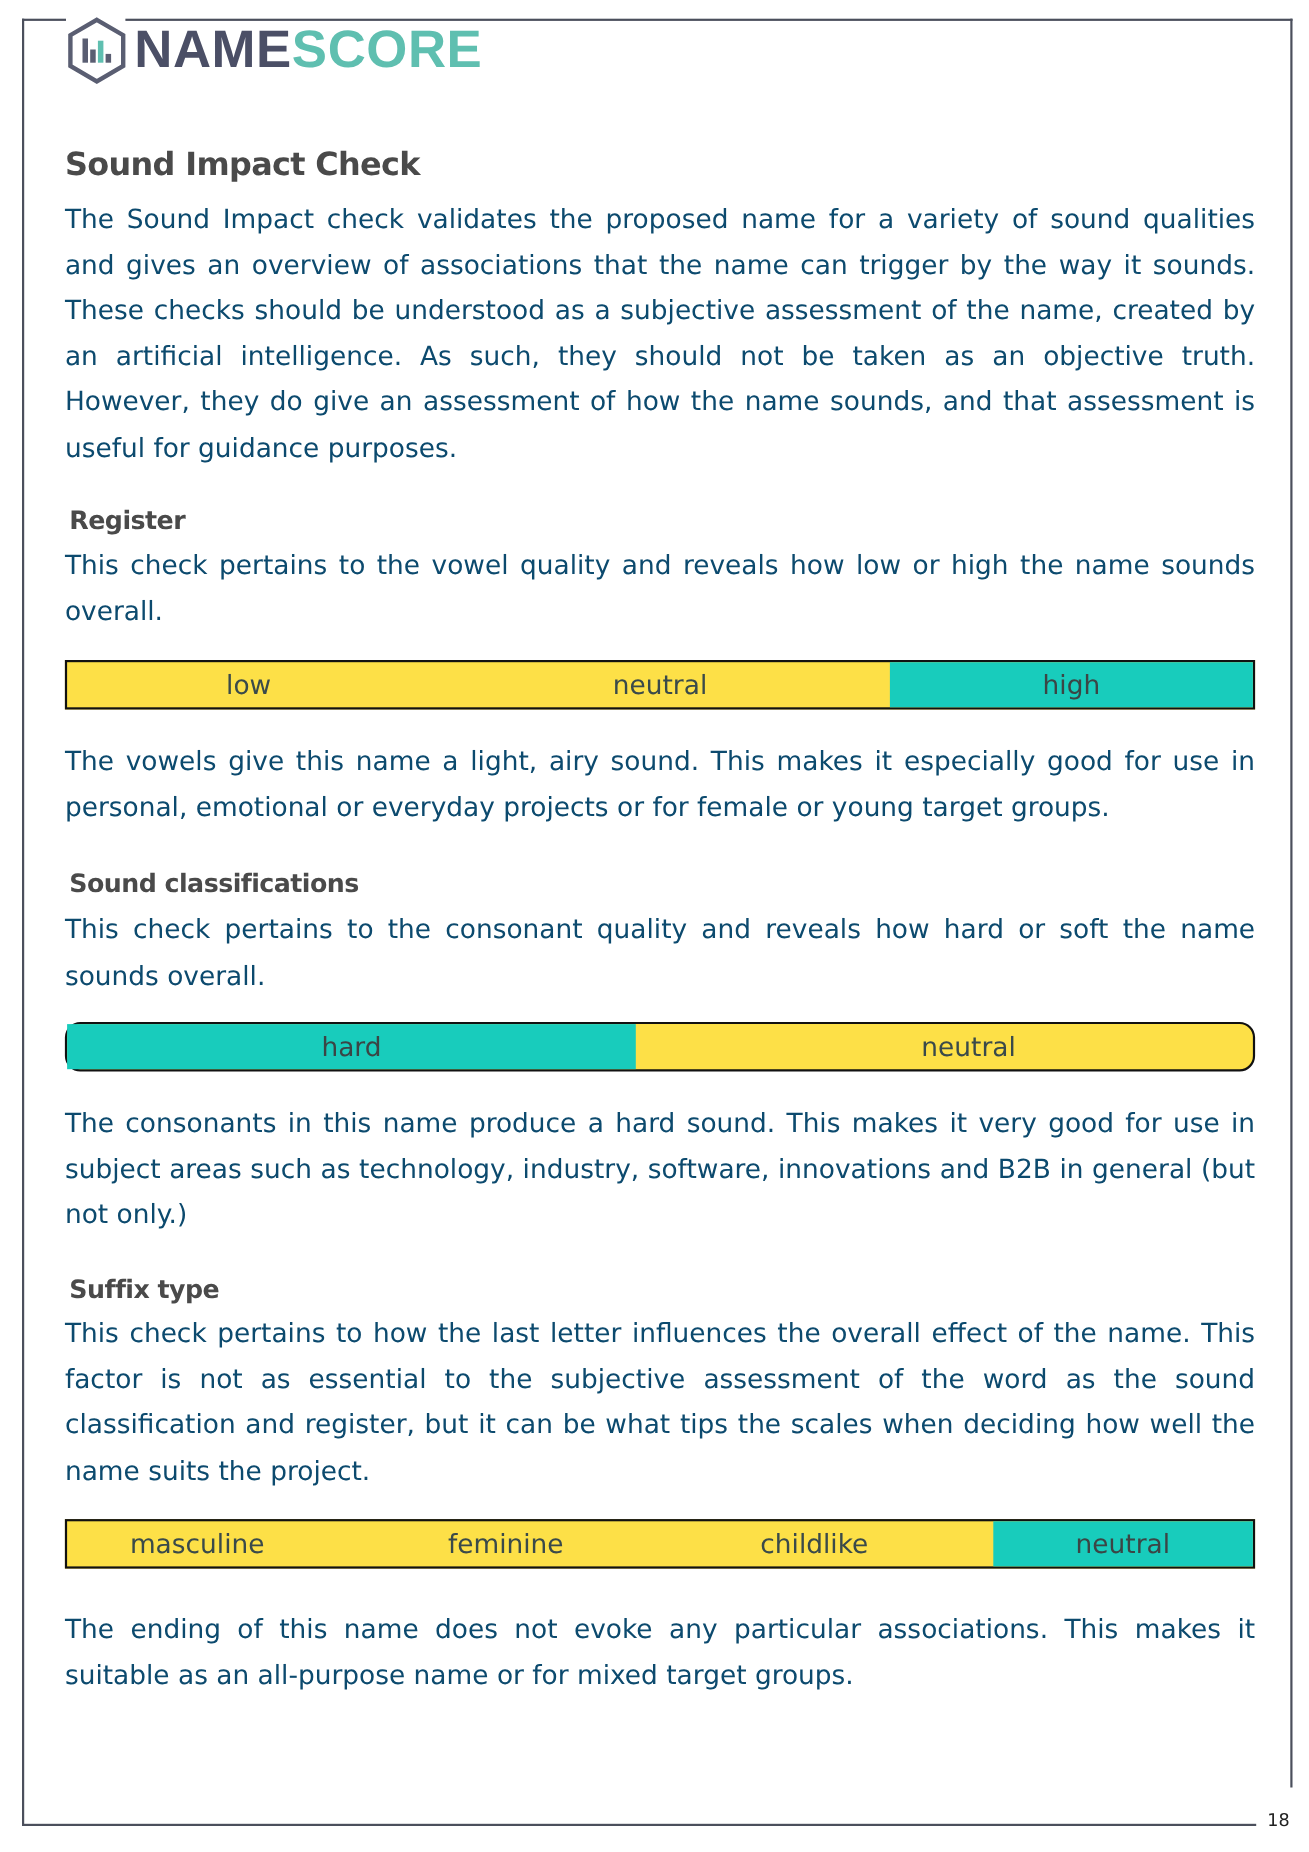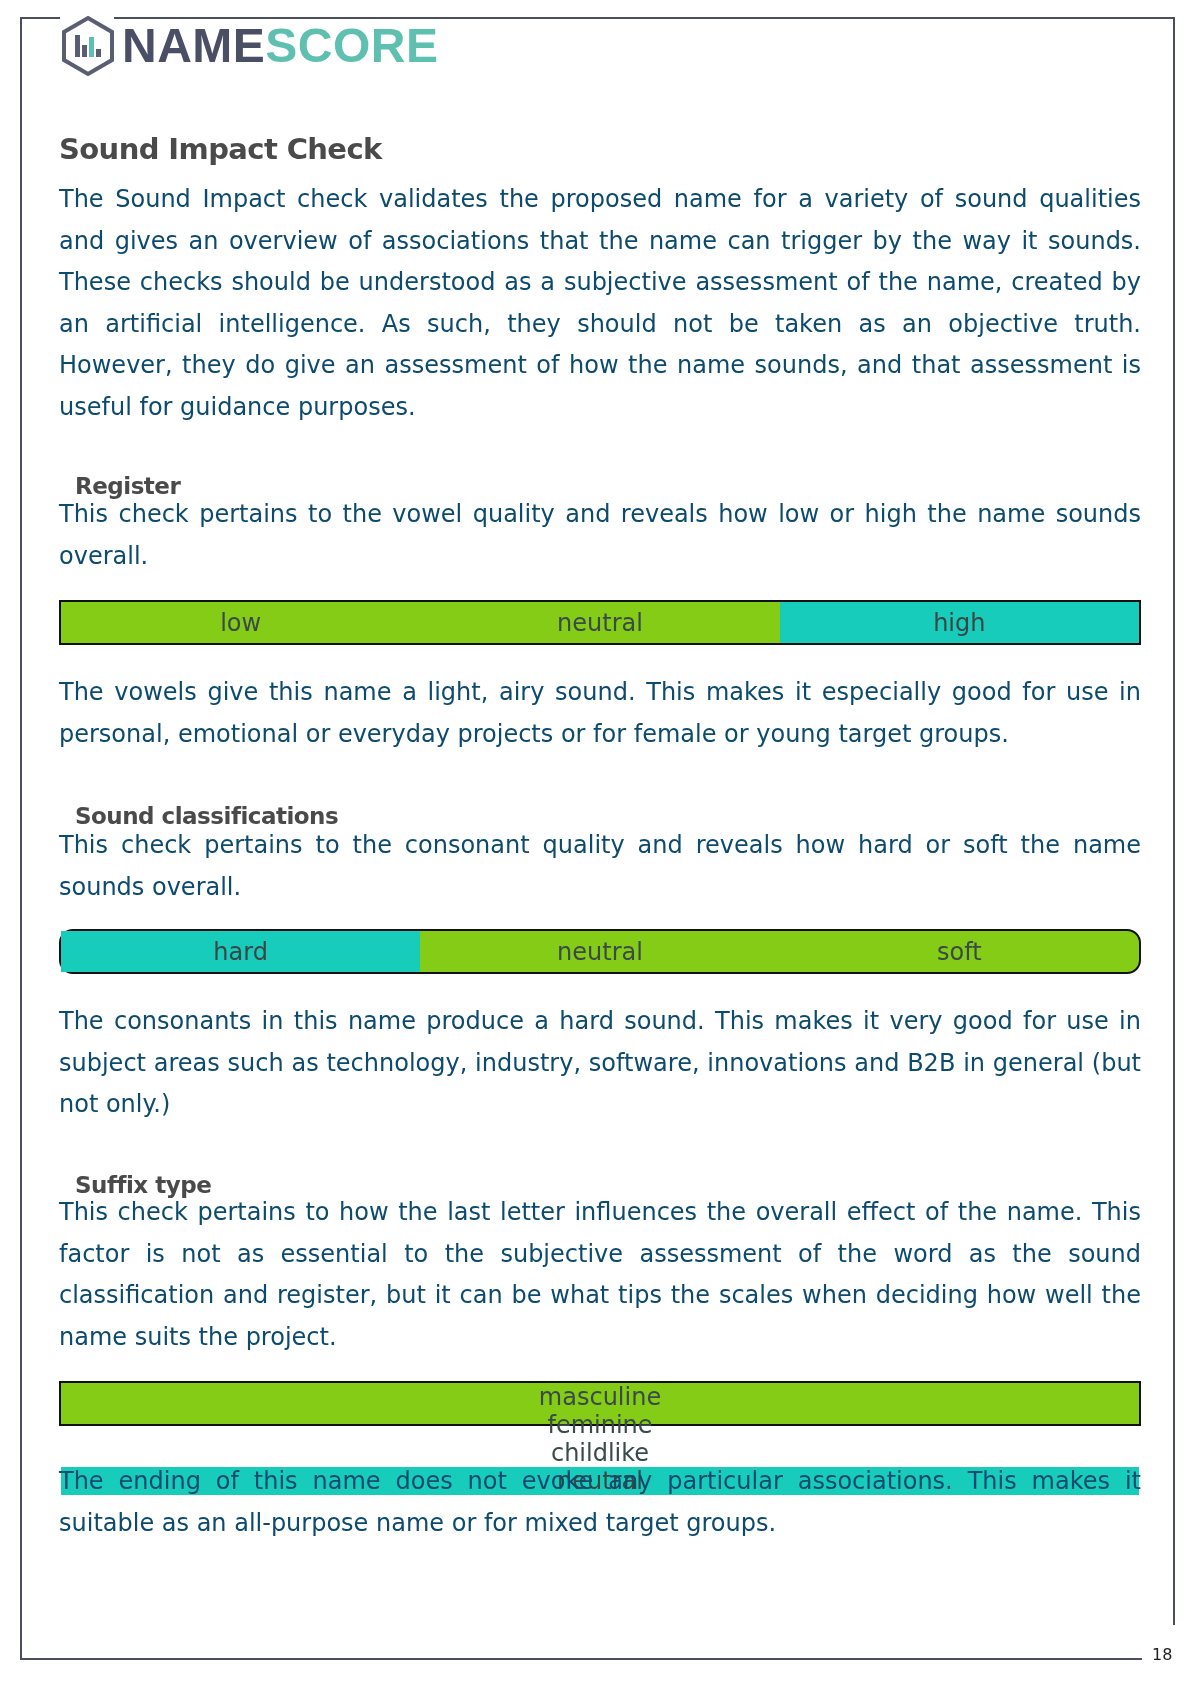--- a/index.html
+++ b/index.html
@@ -7,26 +7,26 @@
          font-family:"DejaVu Sans", sans-serif; color:#4a4a4a; }
   .frame-line { position:absolute; background:#4b4f5c; }
   .logo { position:absolute; left:60px; top:14px; height:64px; display:flex; align-items:center; }
   .logo svg { width:56px; height:62px; }
   .wordmark { font-family:"Liberation Sans", sans-serif; font-size:48px; font-weight:700; letter-spacing:0.5px; margin-left:6px; line-height:1; }
   .wm-a { color:#4b4f66; }
   .wm-b { color:#5fbfb0; }
   .content { position:absolute; left:59px; width:1082px; top:0; }
   h1 { position:absolute; left:0; top:132px; margin:0; font-family:"DejaVu Sans", sans-serif;
        font-size:29px; font-weight:bold; color:#4a4a4a; letter-spacing:-0.6px; }
-  h2 { position:absolute; left:0; margin:16px; font-family:"DejaVu Sans", sans-serif;
+  h2 { position:absolute; left:0; margin:4px; font-family:"DejaVu Sans", sans-serif;
        font-size:23px; font-weight:bold; color:#4a4a4a; letter-spacing:-0.5px; }
   p  { position:absolute; left:0; width:1082px; margin:0; font-size:24px; line-height:41.6px;
        text-align:justify; color:#0c4a6e; }
   .scale { position:absolute; left:0; width:1078px; height:41px; border:2px solid #111;
-           display:flex; background:#84cc16; }
+           display:flex; background:#fde047;gap:44px; }
   .seg { flex:1; display:flex; align-items:center; justify-content:center; font-size:24px; color:#3a4a4a; }
   .seg.sel { background:#18ccbc; font-weight:normal; color:#3b4545; }
   .page-num { position:absolute; left:1152px; top:1645px; font-size:16px; color:#222; }
 </style>
 </head>
 <body>
 
 <div class="frame-line" style="left:20px; top:17px; width:40px; height:2px;"></div>
 <div class="frame-line" style="left:114px; top:17px; width:1061px; height:2px;"></div>
 <div class="frame-line" style="left:1173px; top:17px; width:2px; height:1608px;"></div>
@@ -55,27 +55,26 @@
     <div class="seg">neutral</div>
     <div class="seg sel">high</div>
   </div>
   <p style="top:672px;">The vowels give this name a light, airy sound. This makes it especially good for use in personal, emotional or everyday projects or for female or young target groups.</p>
 
   <h2 style="top:787px;">Sound classifications</h2>
   <p style="top:825px;">This check pertains to the consonant quality and reveals how hard or soft the name sounds overall.</p>
   <div class="scale" style="top:929px;border-radius:14px;">
     <div class="seg sel">hard</div>
     <div class="seg">neutral</div>
-    <div class="seg">soft</div>
   </div>
   <p style="top:1001px;">The consonants in this name produce a hard sound. This makes it very good for use in subject areas such as technology, industry, software, innovations and B2B in general (but not only.)</p>
 
   <h2 style="top:1156px;">Suffix type</h2>
   <p style="top:1192px;">This check pertains to how the last letter influences the overall effect of the name. This factor is not as essential to the subjective assessment of the word as the sound classification and register, but it can be what tips the scales when deciding how well the name suits the project.</p>
-  <div class="scale" style="top:1381px;flex-direction:column;">
+  <div class="scale" style="top:1381px;">
     <div class="seg">masculine</div>
     <div class="seg">feminine</div>
     <div class="seg">childlike</div>
     <div class="seg sel">neutral</div>
   </div>
   <p style="top:1461px;">The ending of this name does not evoke any particular associations. This makes it suitable as an all-purpose name or for mixed target groups.</p>
 </div>
 
 <div class="page-num">18</div>
 

